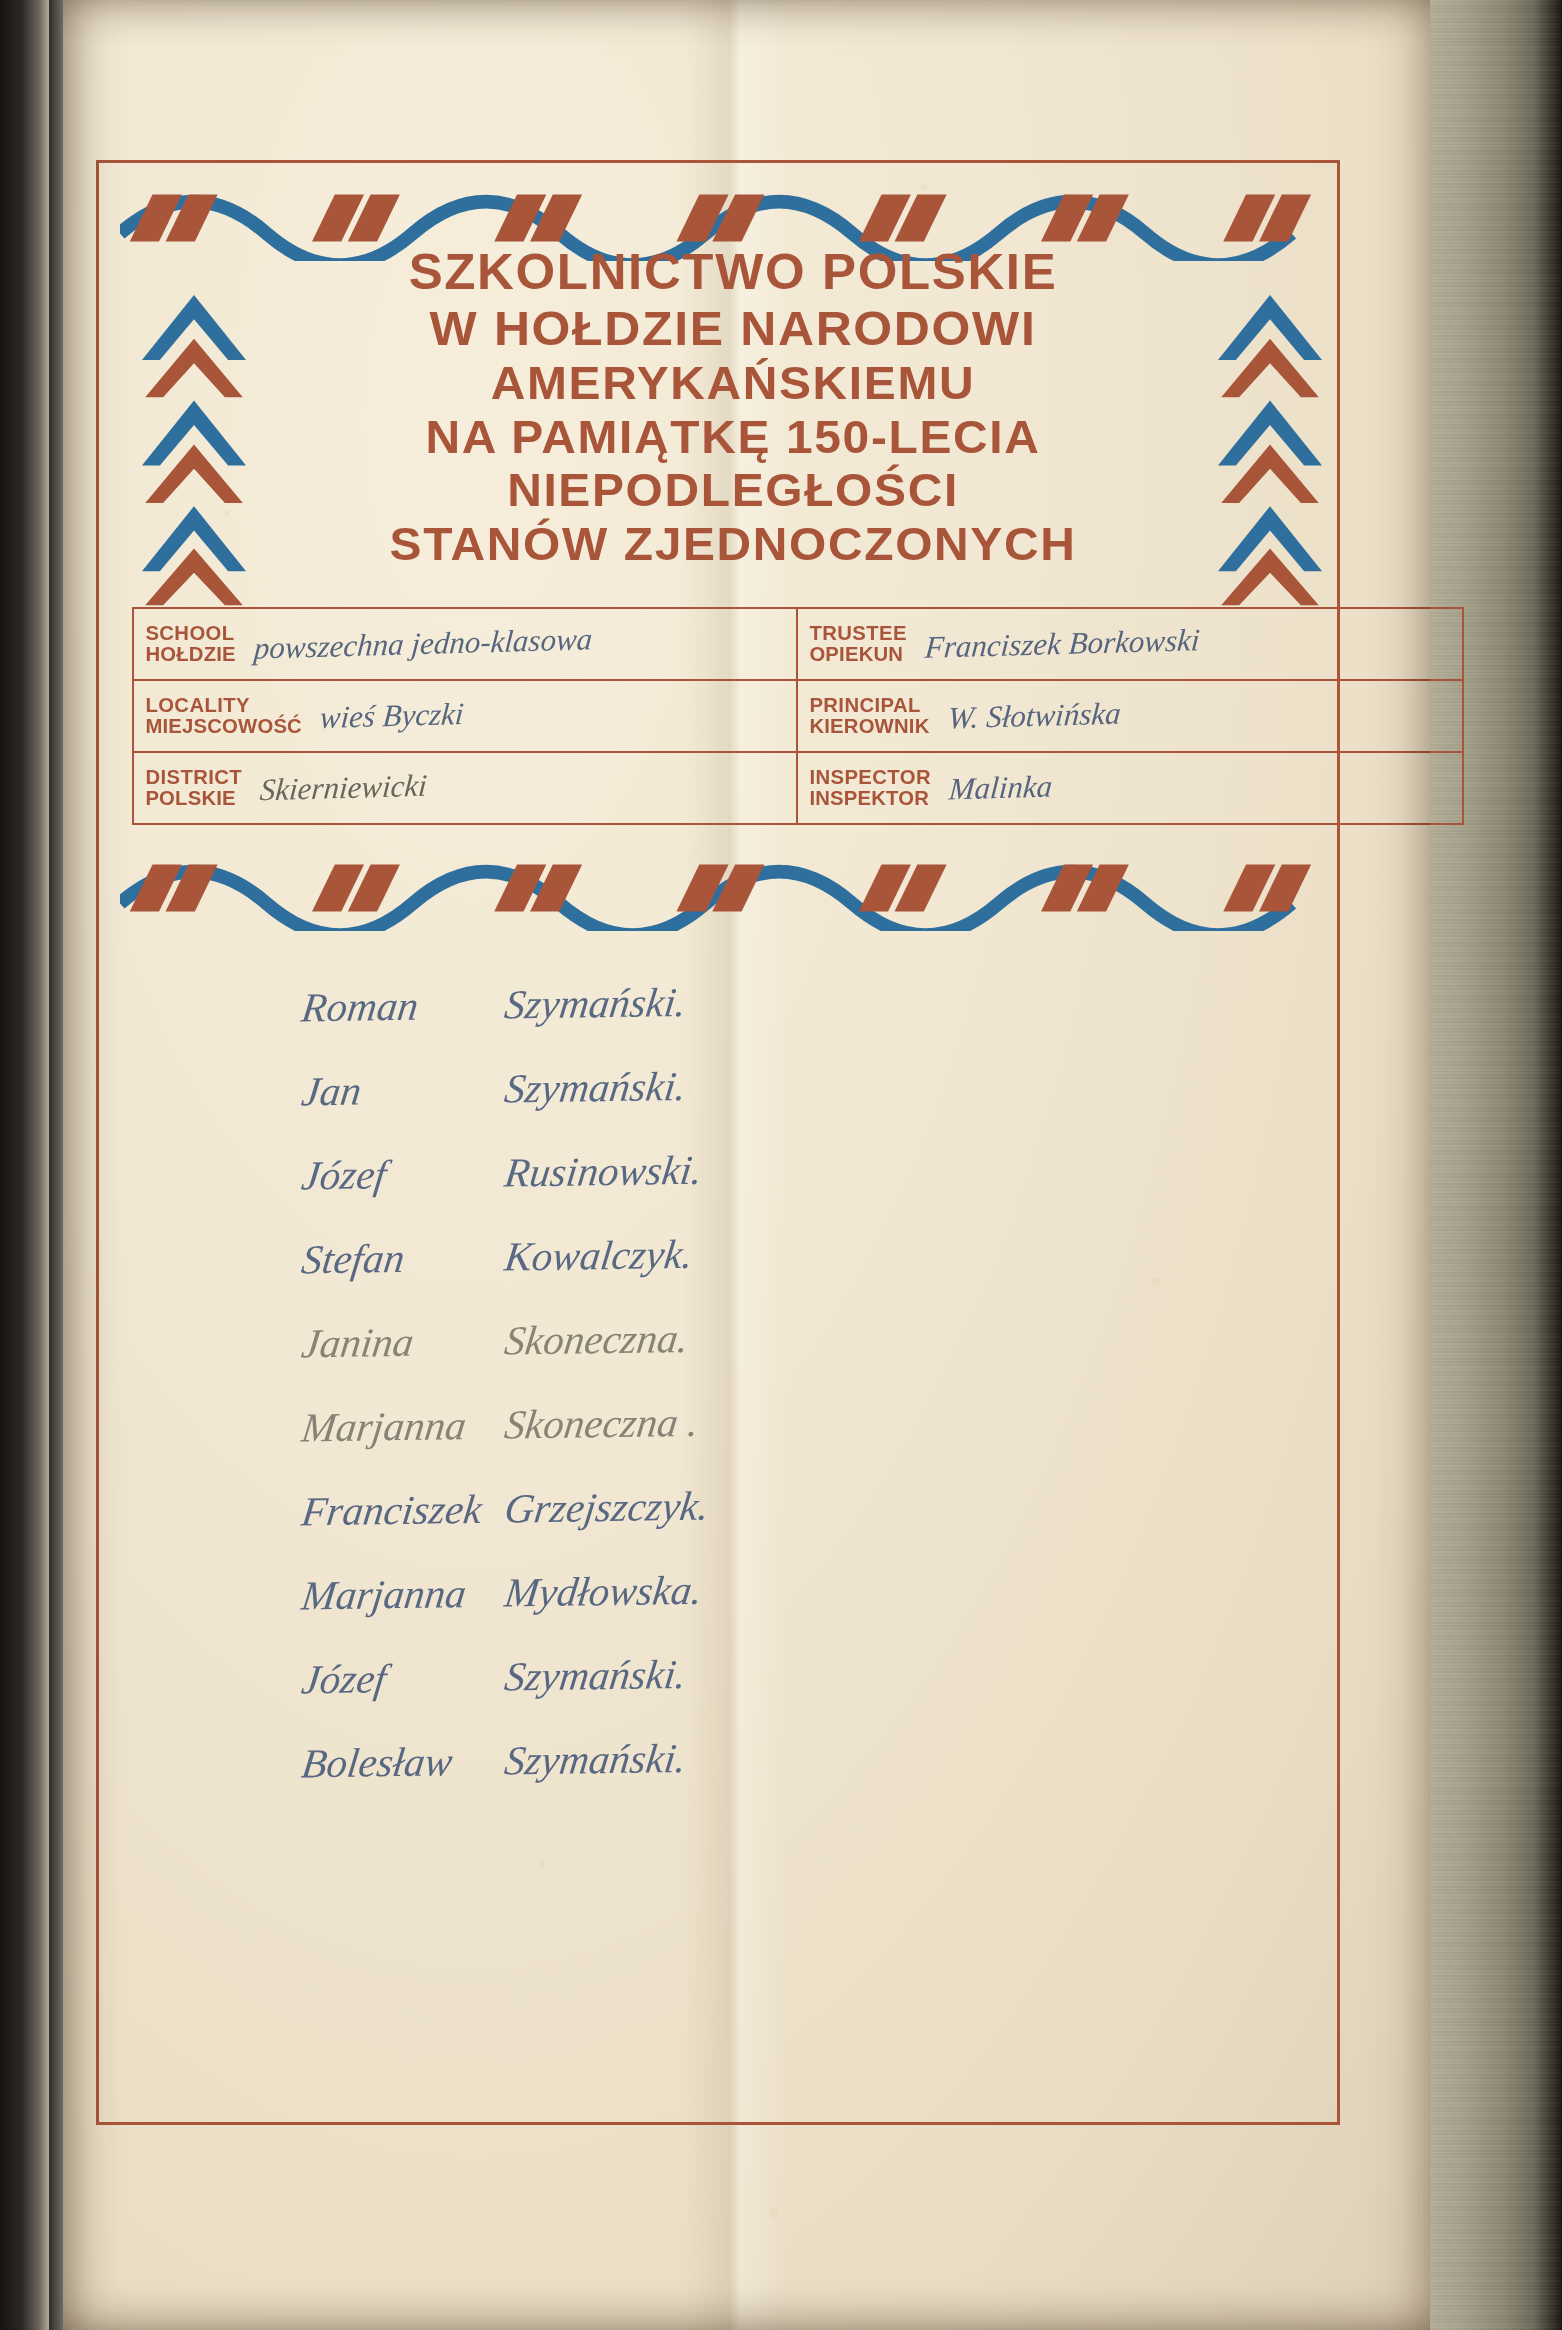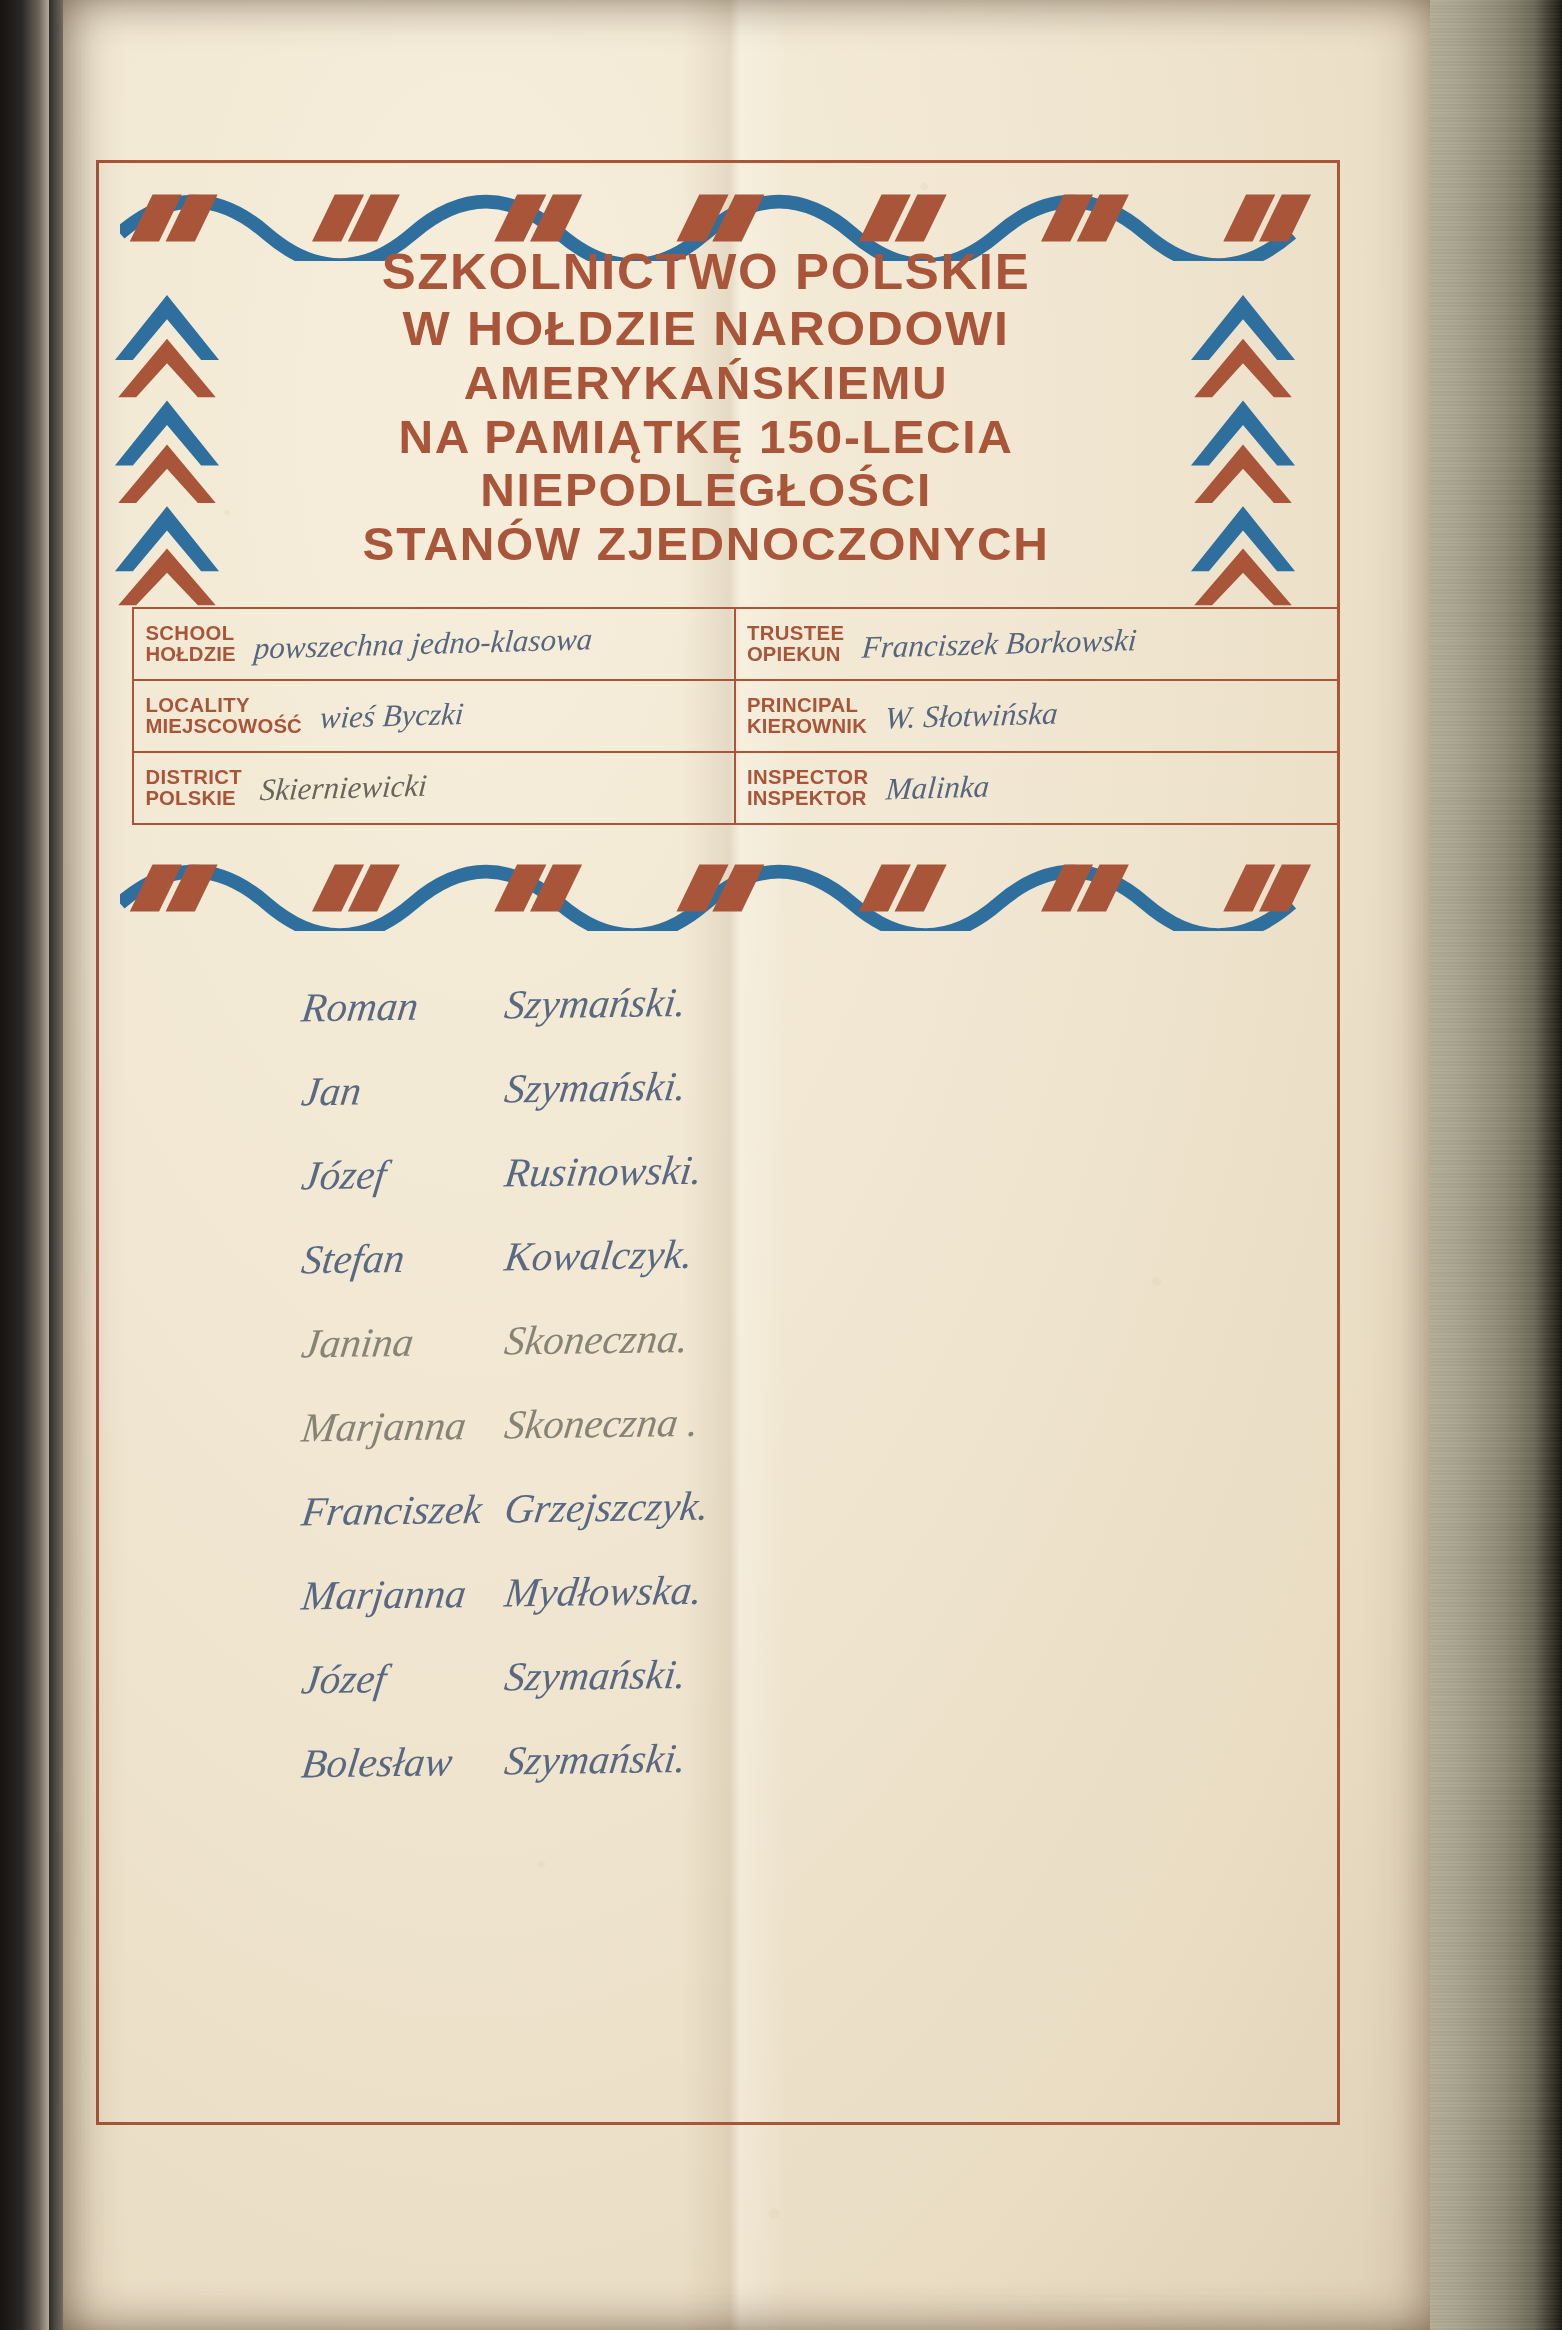--- a/index.html
+++ b/index.html
@@ -98,21 +98,21 @@
     left: 21px;
     width: 1196px;
     height: 78px;
   }
   #ribbon-top { top: 19.5px; }
   #ribbon-bottom { top: 690px; }
 
   
   #title-block {
     position: absolute;
-    left: 8px;
+    left: 35px;
     top: 81px;
     width: 1196px;
     height: 350px;
   }
   #title-lines {
     position: absolute;
     left: 119px;
     top: 3.3px;
     width: 960px;
     text-align: center;
@@ -143,21 +143,21 @@
     height: 317px;
   }
   #chev-left { left: 3.3px; }
   #chev-right { right: 3.3px; }
 
   
   #info-table {
     position: absolute;
     left: 33px;
     top: 444px;
-    width: 1207px;
+    width: 1332px;
     height: 218px;
     border: 2.4px solid #a8553a;
     box-sizing: border-box;
     display: flex;
     flex-direction: column;
   }
   .info-row {
     flex: 1 1 0;
     display: flex;
     border-bottom: 2.4px solid #a8553a;

